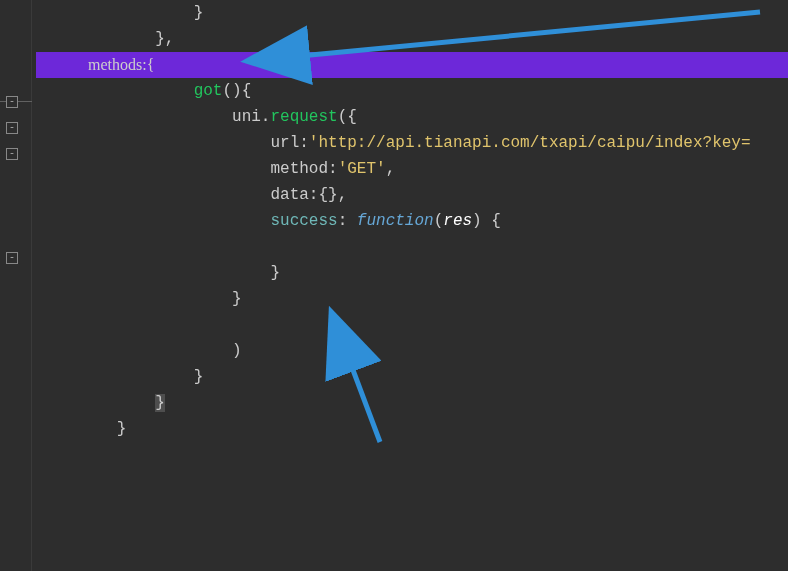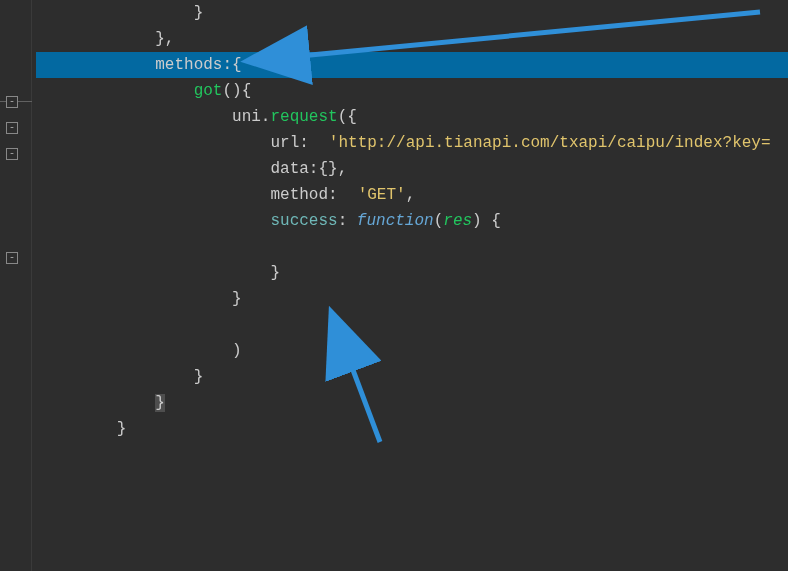--- a/index.html
+++ b/index.html
@@ -49,29 +49,30 @@
   flex: 1;
   padding-left: 4px;
   position: relative;
 }
 .line {
   height: 26px;
   white-space: pre;
   padding-left: 4px;
 }
 .line.highlighted {
-  background: #0369a1;
+  background: #6d28d9;
+  font-family: Liberation Serif, serif;
 }
 .tok-default { color: #cccccc; }
 .tok-key { color: #cccccc; }
 .tok-prop { color: #6fb8b8; }
 .tok-method { color: #22c55e; }
-.tok-string { color: #e0c46c; margin-left: 20px; }
+.tok-string { color: #e0c46c; }
 .tok-keyword { color: #66a7d6; font-style: italic; }
-.tok-param { color: #22c55e; font-style: italic; }
+.tok-param { color: #ffffff; font-style: italic; }
 .tok-number { color: #c586c0; }
 .tok-comment { color: #808080; }
 .tok-tag { color: #e06c75; }
 .tok-bracket-cursor { background: rgba(120,120,120,0.45); }
 .arrows {
   position: absolute;
   top: 0;
   left: 0;
   pointer-events: none;
 }
@@ -87,22 +88,22 @@
       <div class="fold-marker" style="top: 148px;">-</div>
       <div class="fold-marker" style="top: 252px;">-</div>
     </div>
   <div class="code" id="code">
       <div class="line"><span class="tok-default">                </span><span class="tok-default">}</span></div>
       <div class="line"><span class="tok-default">            </span><span class="tok-default">},</span></div>
       <div class="line highlighted"><span class="tok-default">            </span><span class="tok-key">methods</span><span class="tok-default">:{</span></div>
       <div class="line"><span class="tok-default">                </span><span class="tok-method">got</span><span class="tok-default">(){</span></div>
       <div class="line"><span class="tok-default">                    </span><span class="tok-default">uni.</span><span class="tok-method">request</span><span class="tok-default">({</span></div>
       <div class="line"><span class="tok-default">                        </span><span class="tok-key">url</span><span class="tok-default">:</span><span class="tok-string">'http://api.tianapi.com/txapi/caipu/index?key=</span></div>
+      <div class="line"><span class="tok-default">                        </span><span class="tok-key">method</span><span class="tok-default">:</span><span class="tok-string">'GET'</span><span class="tok-default">,</span></div>
       <div class="line"><span class="tok-default">                        </span><span class="tok-key">data</span><span class="tok-default">:{},</span></div>
-      <div class="line"><span class="tok-default">                        </span><span class="tok-key">method</span><span class="tok-default">:</span><span class="tok-string">'GET'</span><span class="tok-default">,</span></div>
       <div class="line"><span class="tok-default">                        </span><span class="tok-prop">success</span><span class="tok-default">: </span><span class="tok-keyword">function</span><span class="tok-default">(</span><span class="tok-param">res</span><span class="tok-default">) {</span></div>
       <div class="line"><span class="tok-default">                            </span></div>
       <div class="line"><span class="tok-default">                        </span><span class="tok-default">}</span></div>
       <div class="line"><span class="tok-default">                    </span><span class="tok-default">}</span></div>
       <div class="line"><span class="tok-default"></span></div>
       <div class="line"><span class="tok-default">                    </span><span class="tok-default">)</span></div>
       <div class="line"><span class="tok-default">                </span><span class="tok-default">}</span></div>
       <div class="line"><span class="tok-default">            </span><span class="tok-bracket-cursor">}</span></div>
       <div class="line"><span class="tok-default">        </span><span class="tok-default">}</span></div>
     </div>

